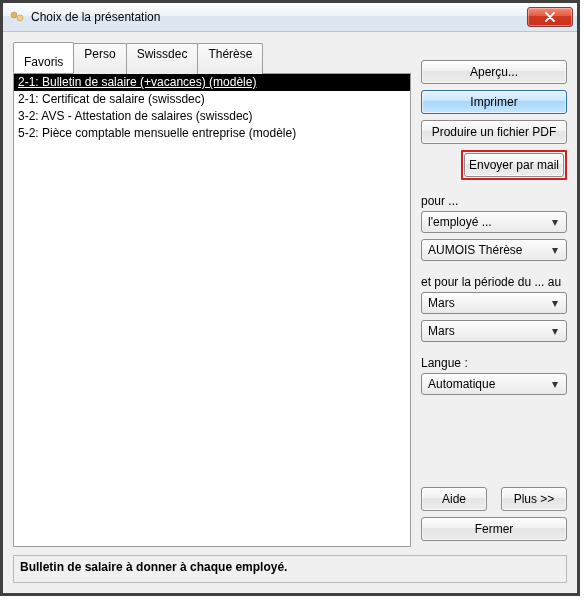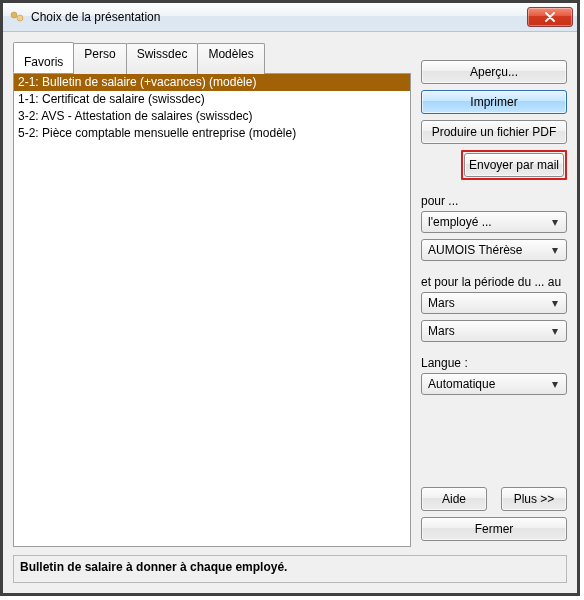--- a/index.html
+++ b/index.html
@@ -94,22 +94,23 @@
   .listbox {
     width: 100%; height: 100%;
     background: #fff;
   }
   .listitem {
     padding: 1px 4px;
     white-space: nowrap;
     line-height: 15px;
   }
   .listitem.sel {
-    background: #a16207;
+    background: #000000;
     color: #fff;
+    text-decoration: underline;
   }
   
   .sidecol {
     width: 146px;
     display: flex;
     flex-direction: column;
   }
   .btn {
     height: 22px;
     border: 1px solid #8a8a8a;
@@ -190,26 +191,26 @@
   </div>
 
   <div class="body">
     <div class="upper">
 
       <div class="tabpane">
         <div class="tabstrip">
           <div class="tab active">Favoris</div>
           <div class="tab">Perso</div>
           <div class="tab">Swissdec</div>
-          <div class="tab">Modèles</div>
+          <div class="tab">Thérèse</div>
         </div>
         <div class="tabcontent">
           <div class="listbox">
             <div class="listitem sel">2-1: Bulletin de salaire (+vacances) (modèle)</div>
-            <div class="listitem">1-1: Certificat de salaire (swissdec)</div>
+            <div class="listitem">2-1: Certificat de salaire (swissdec)</div>
             <div class="listitem">3-2: AVS - Attestation de salaires (swissdec)</div>
             <div class="listitem">5-2: Pièce comptable mensuelle entreprise (modèle)</div>
           </div>
         </div>
       </div>
 
       <div class="sidecol">
         <div style="height:18px"></div>
         <div class="btn">Aperçu...</div>
         <div class="btn primary">Imprimer</div>

